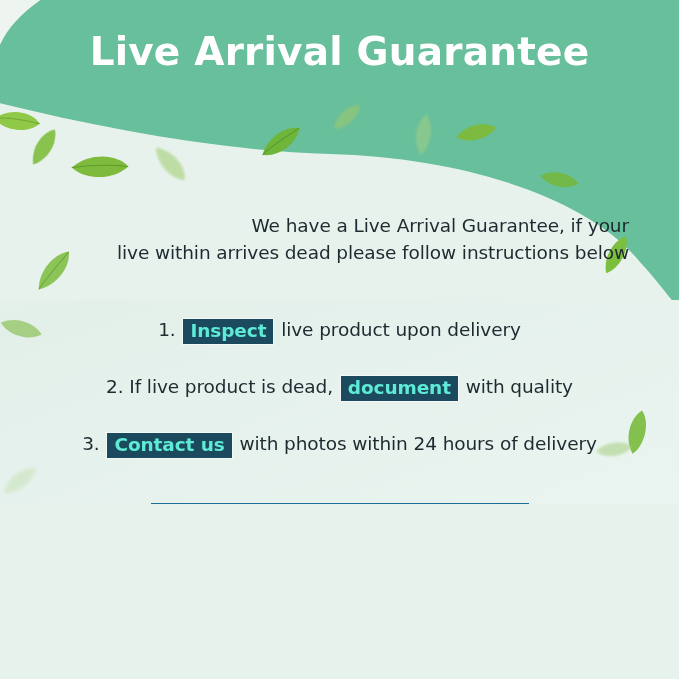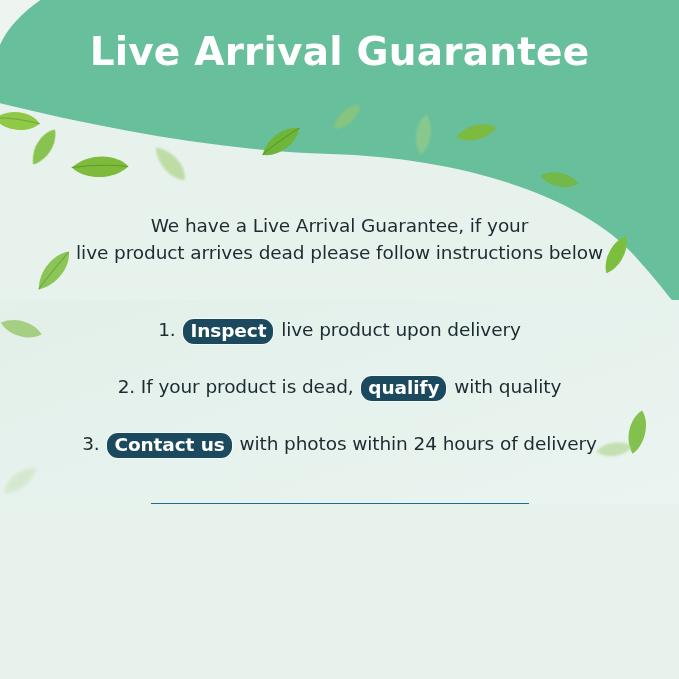--- a/index.html
+++ b/index.html
@@ -31,21 +31,21 @@
 
   
   .leaf{position:absolute;z-index:2;}
   .leaf svg{display:block;}
 
   
   .content{position:absolute;left:0;top:0;width:679px;height:679px;z-index:5;}
 
   .intro{
     position:absolute;left:50px;top:213px;width:579px;
-    text-align:center;
+    text-align:right;
     color:#1d2a30;
     font-size:18.5px;
     line-height:26.5px;
     font-family:"DejaVu Sans", sans-serif;
     letter-spacing:-0.1px;
   }
   .intro div{white-space:nowrap;}
 
   .steps{position:absolute;left:0;top:318px;width:679px;}
   .step{
@@ -55,30 +55,29 @@
     line-height:21px;
     font-family:"DejaVu Sans", sans-serif;
     white-space:nowrap;
     margin-bottom:32px;
     letter-spacing:-0.1px;
   }
   .step .num{display:inline;}
   .hl{
     display:inline-block;
     background:#1b4a5e;
-    color:#ffffff;
+    color:#5eead4;
     font-weight:bold;
     padding:2px 7px 3px 7px;
     margin:0 2px;
     line-height:20px;
     box-shadow:0 0 0 1px rgba(255,255,255,0.55);
     vertical-align:baseline;
     position:relative;
     top:1px;
-    border-radius:11px;
   }
 
   
   .notes{position:absolute;left:151px;top:503px;width:378px;}
   .notebar{
     background:#1c6e96;
     color:#ffffff;
     font-weight:bold;
     font-size:14.6px;
     line-height:26px;
@@ -315,31 +314,31 @@
         </svg>
     </div>
   </div>
 
   <div class="content">
 
     <div class="title">Live Arrival Guarantee</div>
 
     <div class="intro">
       <div>We have a Live Arrival Guarantee, if your</div>
-      <div>live product arrives dead please follow instructions below</div>
+      <div>live within arrives dead please follow instructions below</div>
     </div>
 
     <div class="steps">
 
       <div class="step">
         <span class="num">1.</span><span></span> <span class="hl">Inspect</span><span> live product upon delivery</span>
       </div>
 
       <div class="step">
-        <span class="num">2.</span><span> If your product is dead, </span><span class="hl">qualify</span><span> with quality</span>
+        <span class="num">2.</span><span> If live product is dead, </span><span class="hl">document</span><span> with quality</span>
       </div>
 
       <div class="step">
         <span class="num">3.</span><span></span> <span class="hl">Contact us</span><span> with photos within 24 hours of delivery</span>
       </div>
 
     </div>
 
     <div class="notes">
       <div class="notebar">Please note that all steps above must be followed</div>

